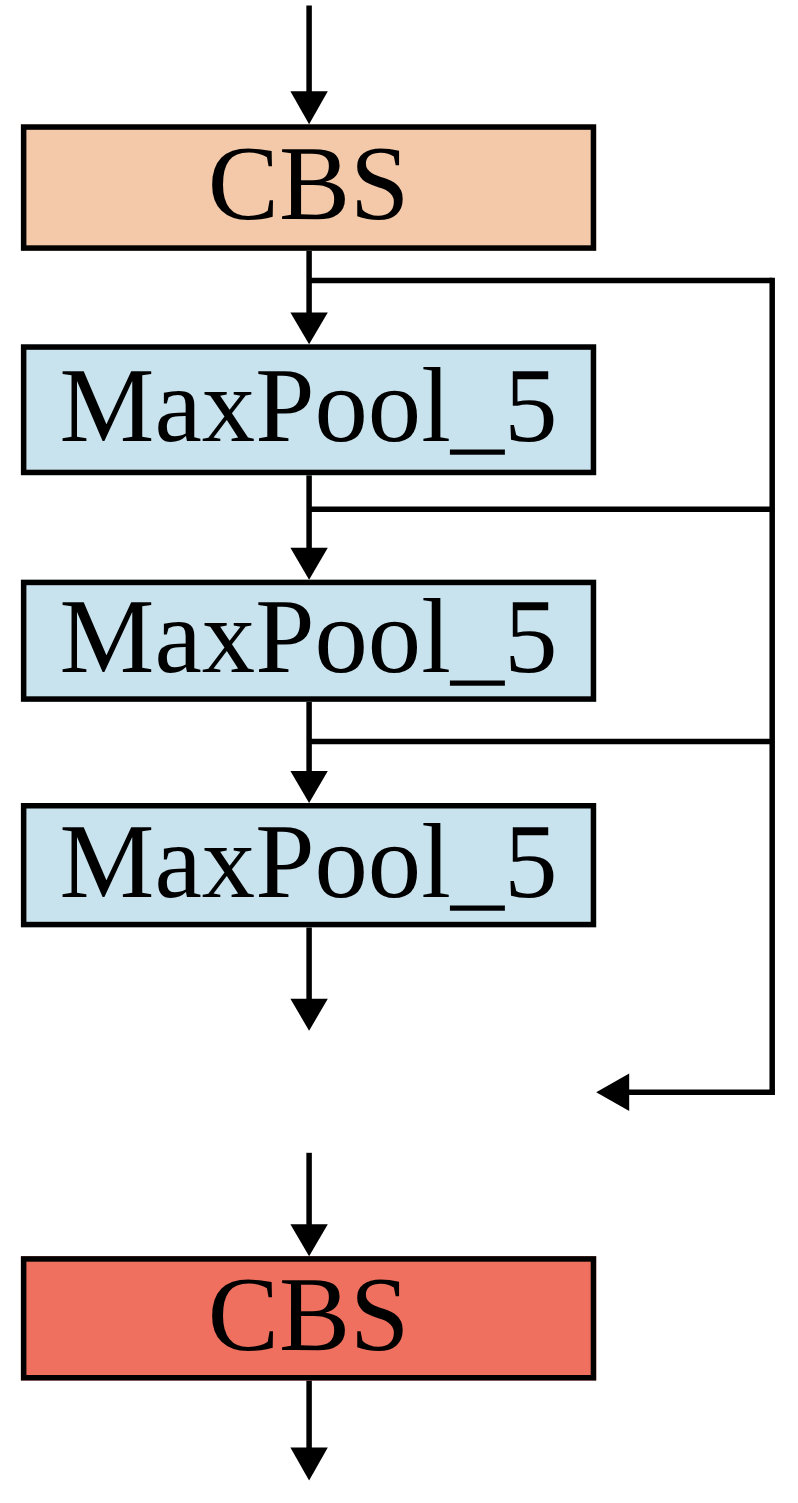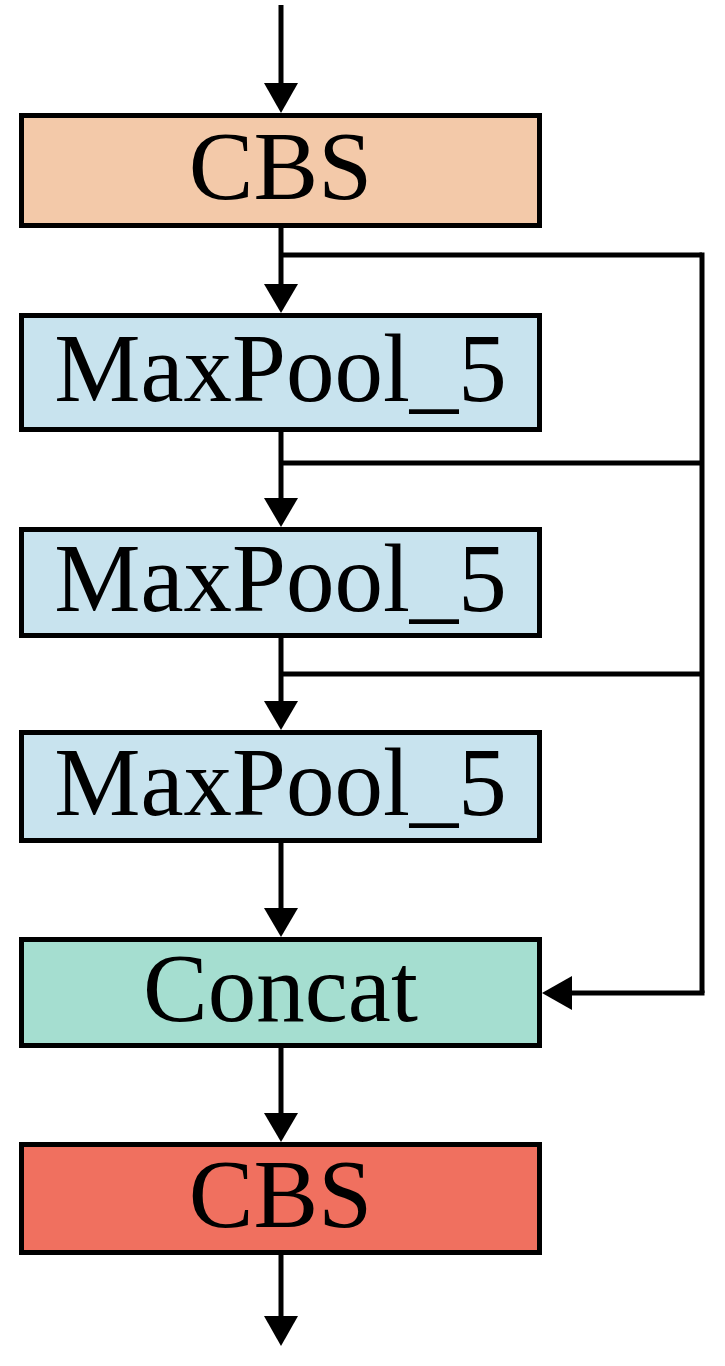--- a/index.html
+++ b/index.html
@@ -91,21 +91,18 @@
   </div>
 
   <div class="node node-maxpool-2" style="background-color: rgb(200, 227, 238);">
     <span class="label">MaxPool_5</span>
   </div>
 
   <div class="node node-maxpool-3" style="background-color: rgb(200, 227, 238);">
     <span class="label">MaxPool_5</span>
   </div>
 
-  <div class="node node-concat" style="background-color: rgb(165, 222, 208);">
-    <span class="label">Concat</span>
-  </div>
 
   <div class="node node-cbs-bottom" style="background-color: rgb(240, 112, 95);">
     <span class="label">CBS</span>
   </div>
 
 </div>
 
 </body></html>

